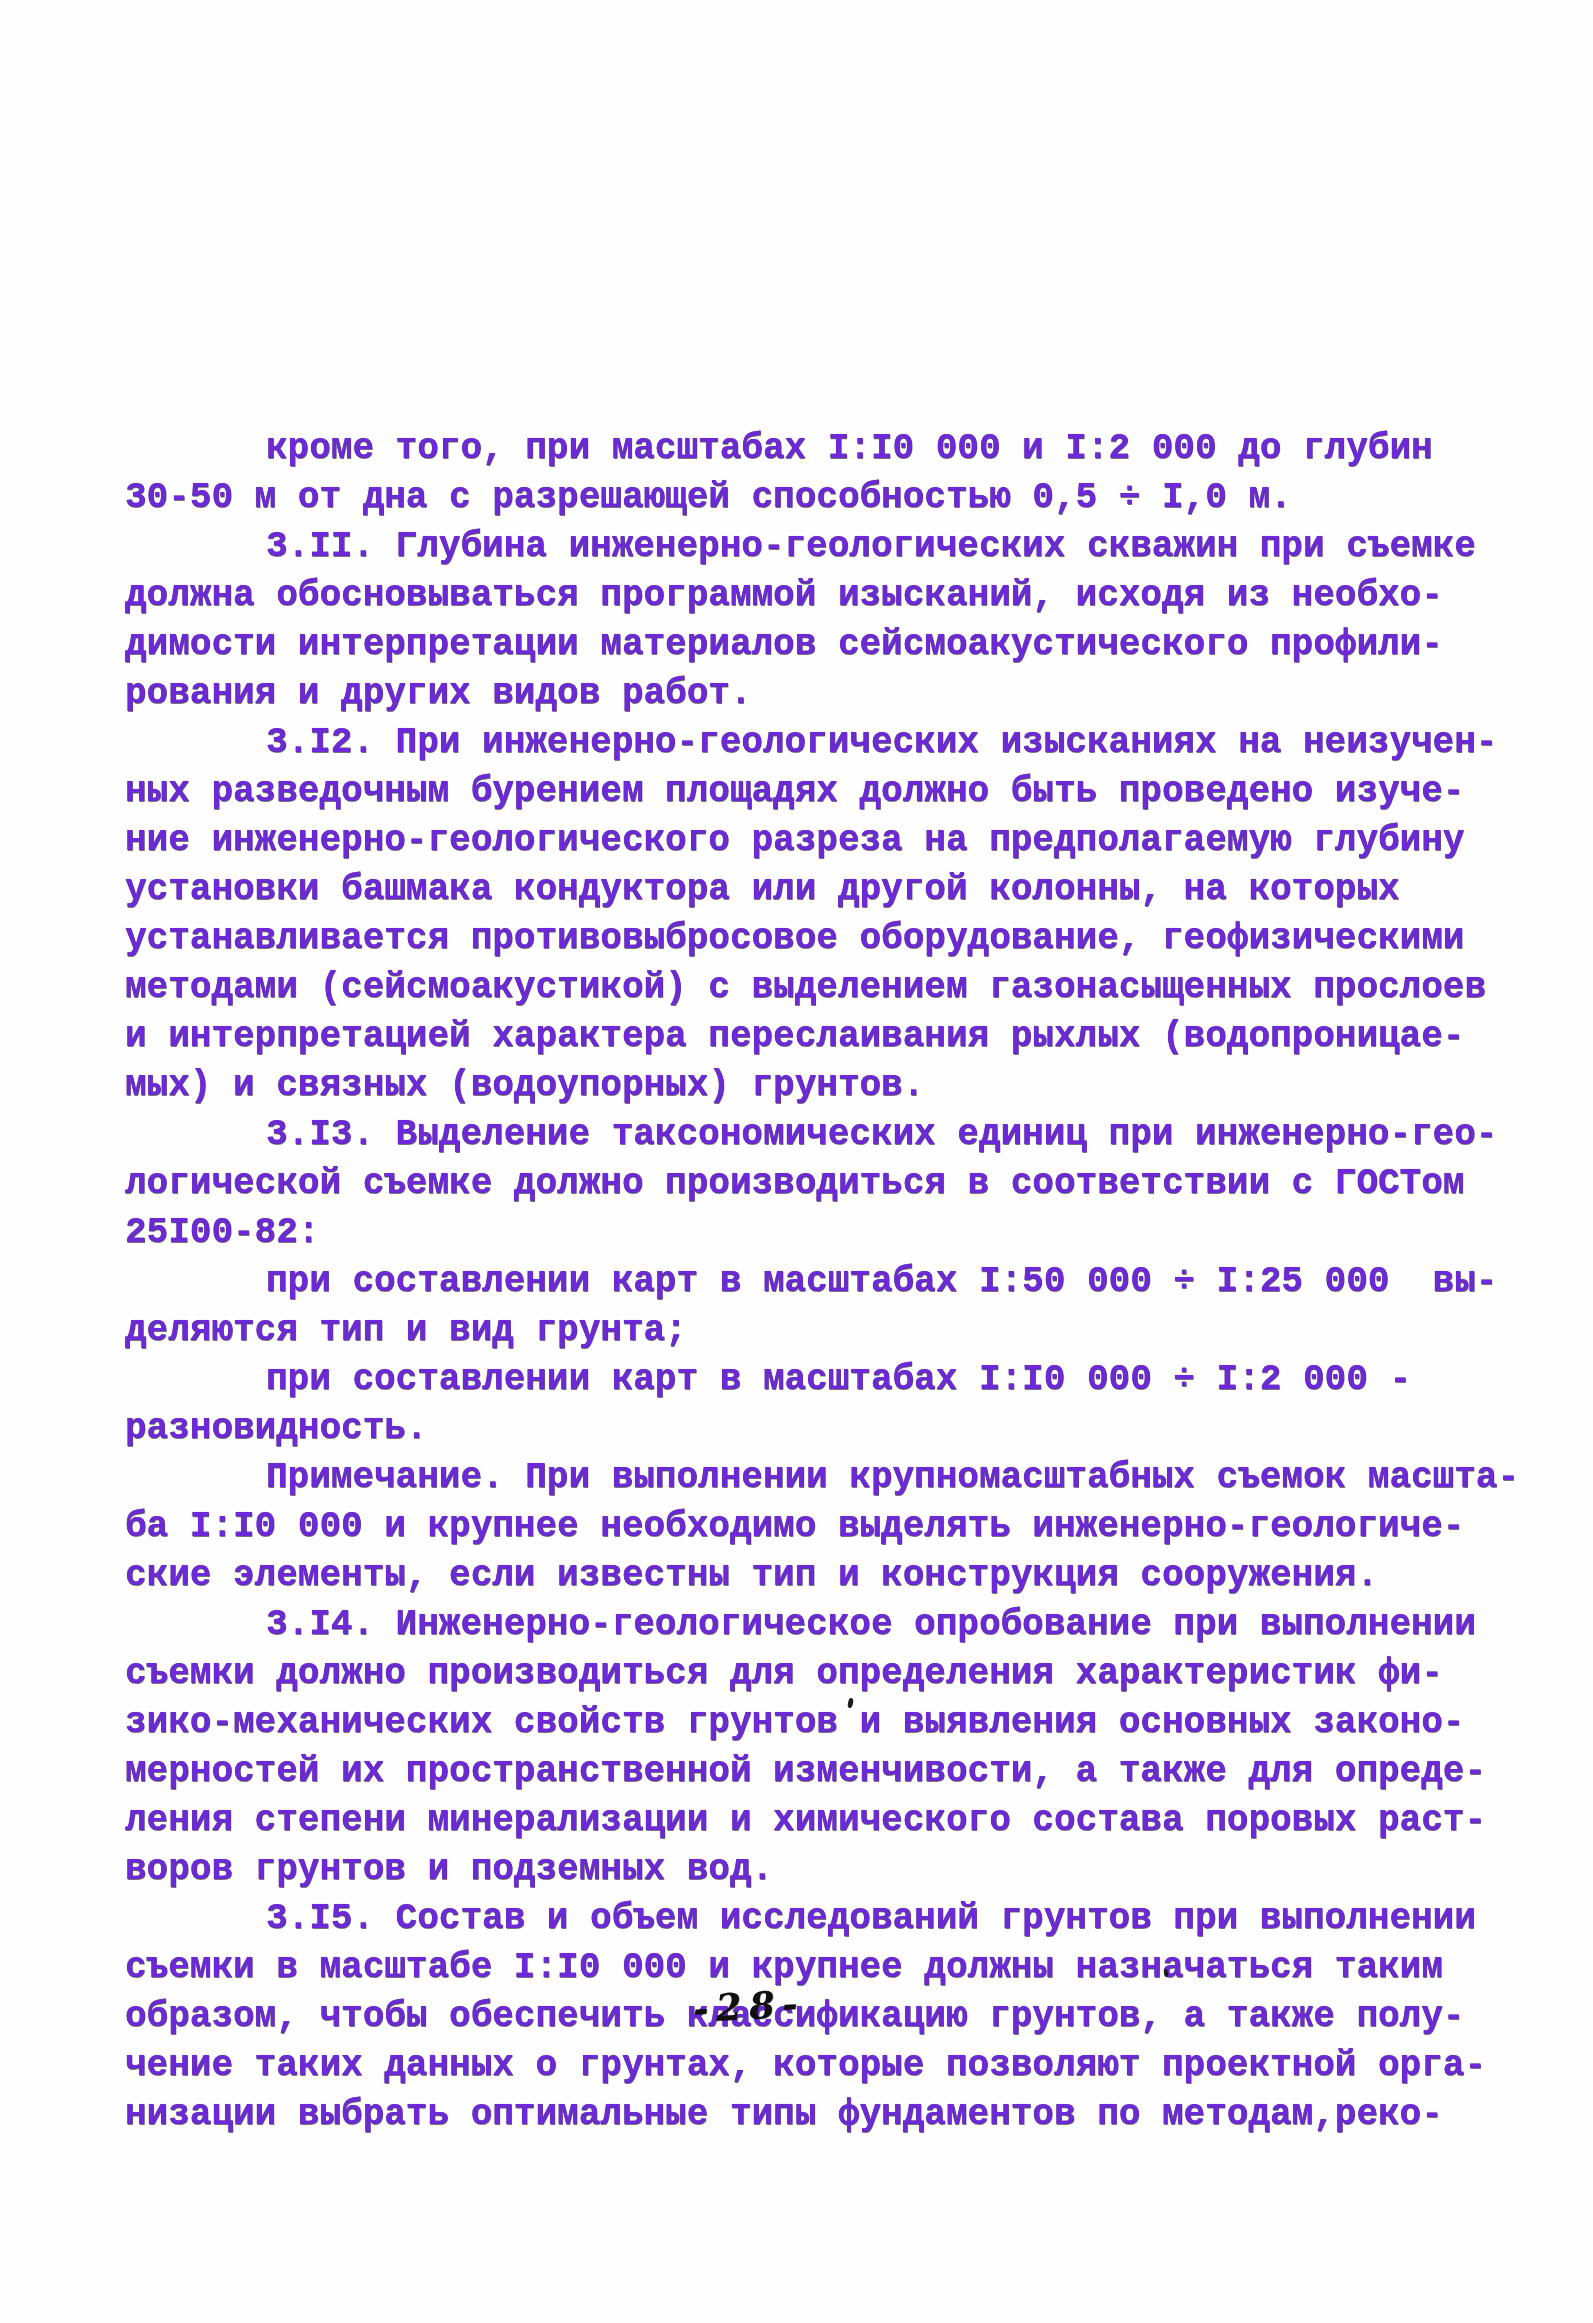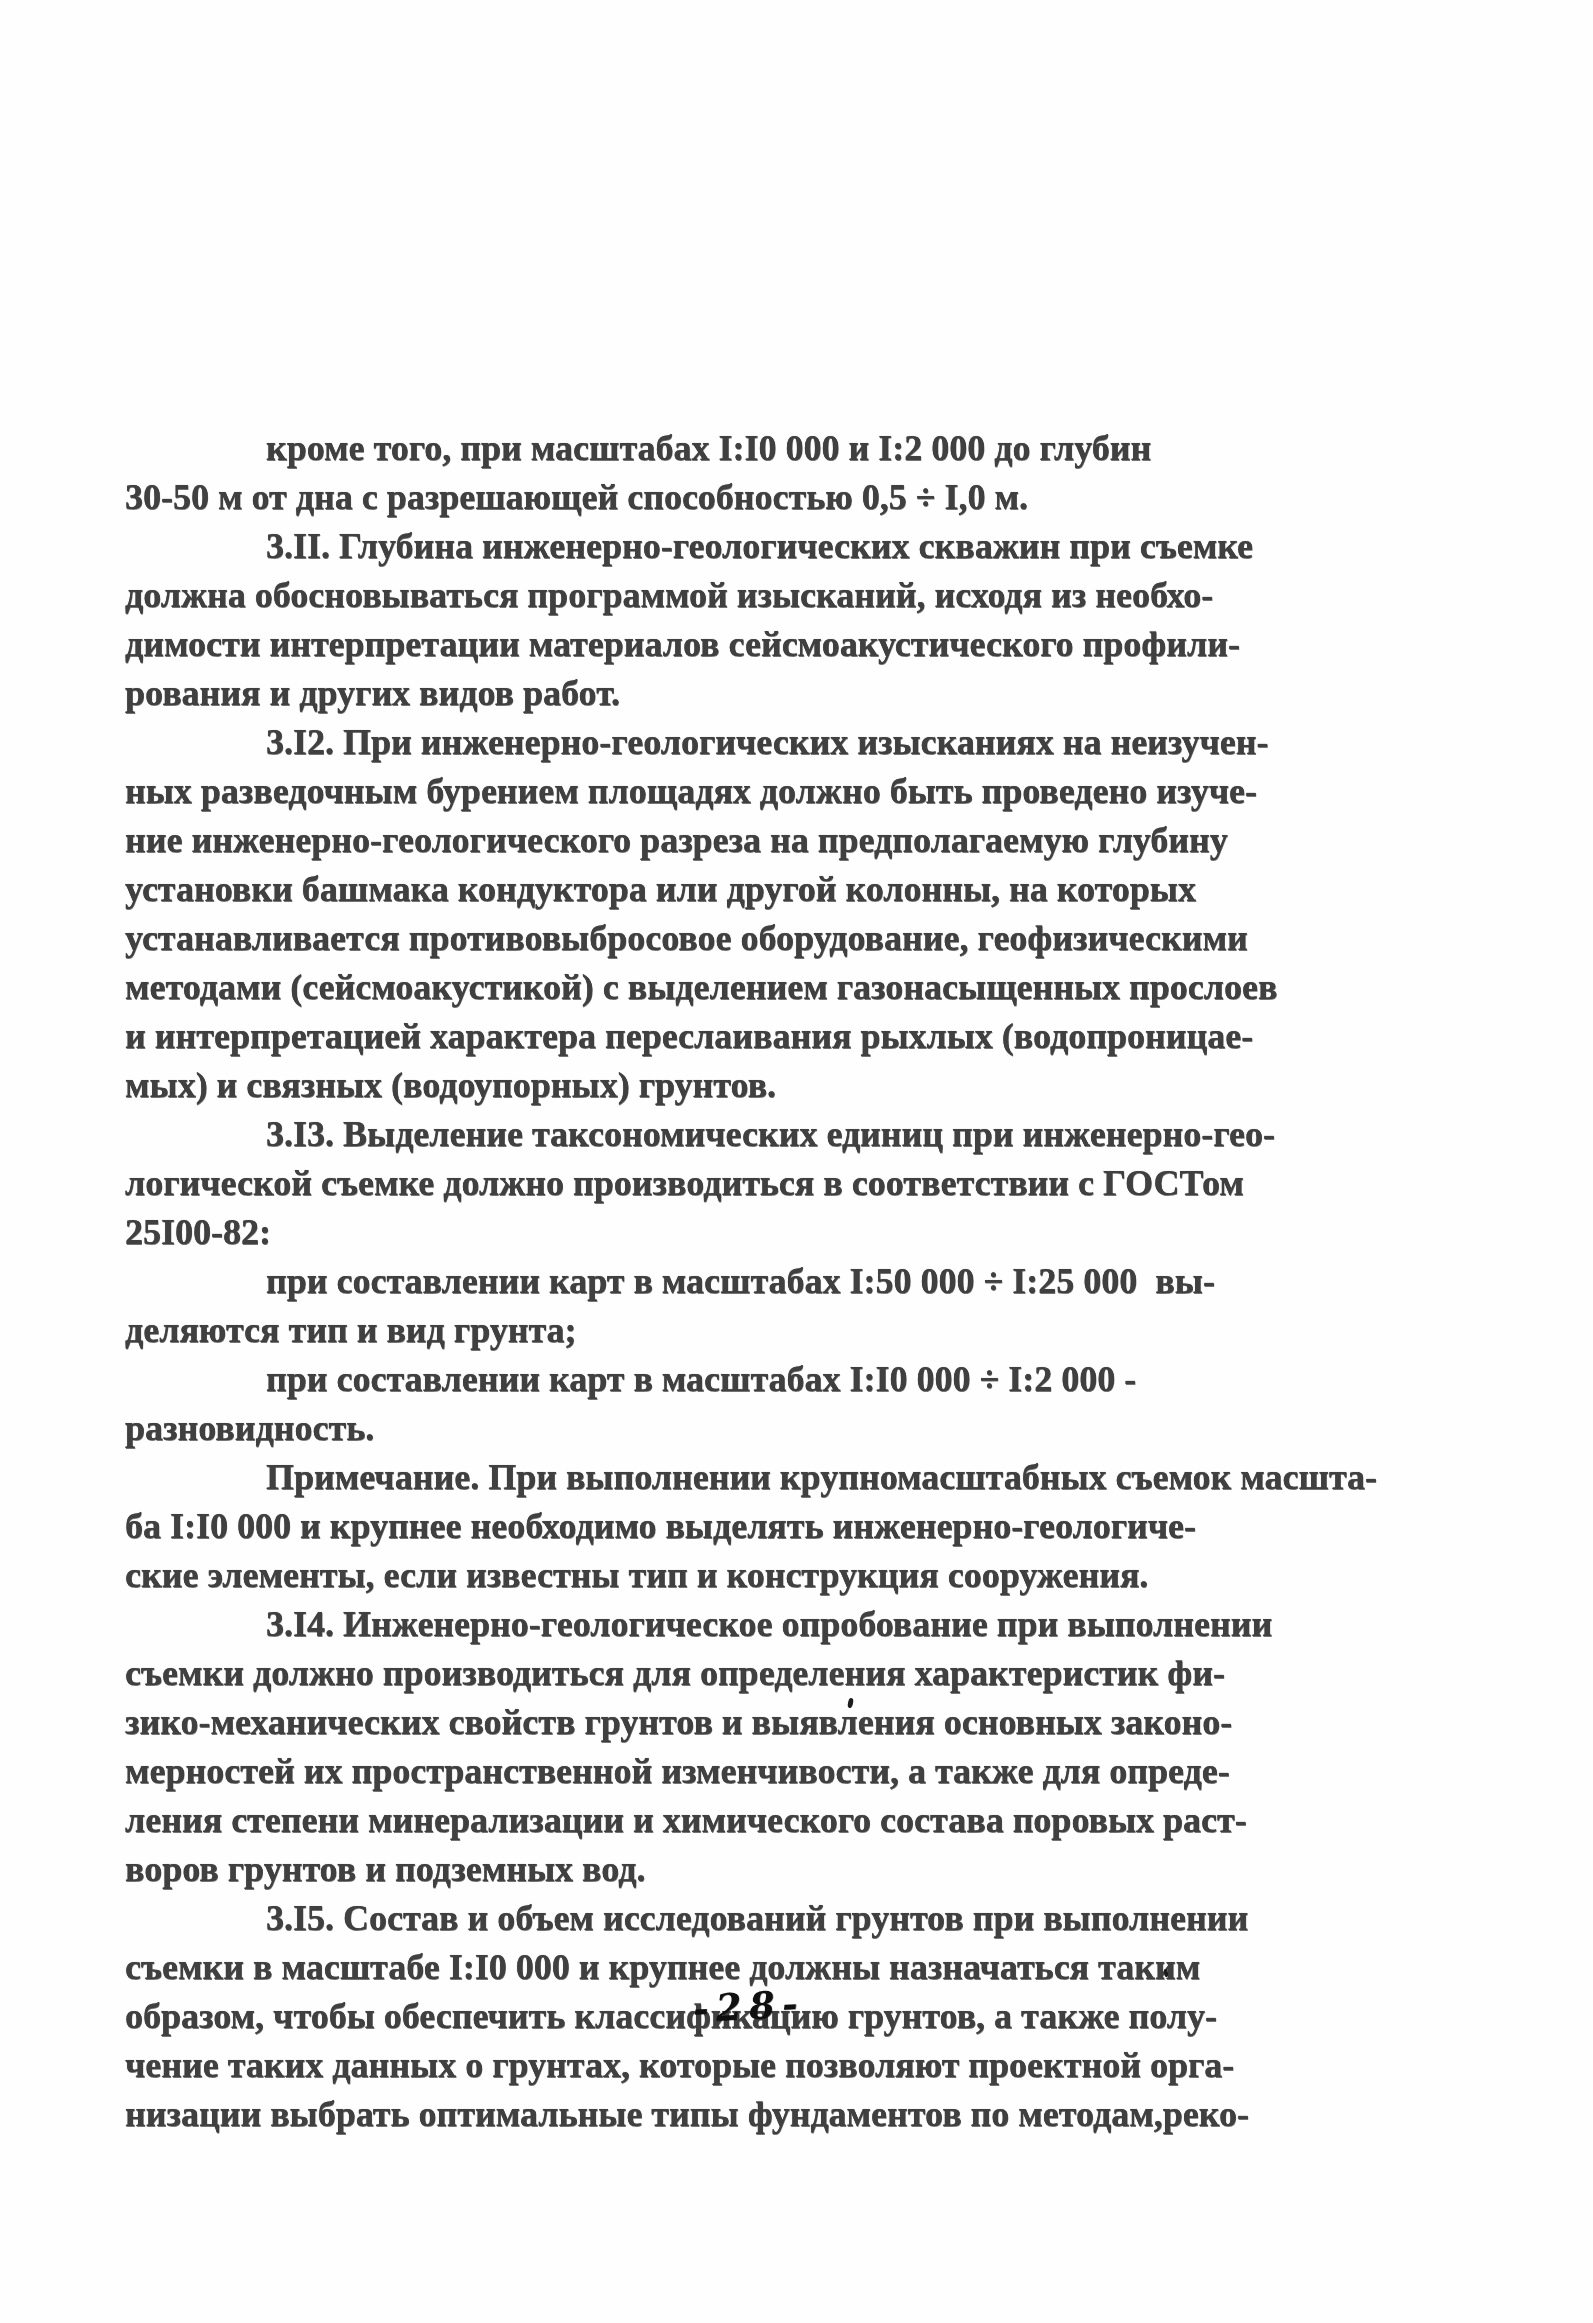--- a/index.html
+++ b/index.html
@@ -17,25 +17,25 @@
   .scan-page {
     position: absolute;
     inset: 0;
     background: #fefefe;
   }
   .text-block {
     position: absolute;
     left: 125px;
     top: 277px;
     width: 1377px;
-    font-family: Liberation Serif, serif;
+    font-family: Liberation Mono, monospace;
     font-size: 36px;
     font-weight: bold;
     line-height: 49px;
-    color: #404040;
+    color: #6d28d9;
     letter-spacing: 0px;
     white-space: pre;
     text-shadow: 0.5px 0.5px 0 rgba(10,10,10,0.55), 0 0 0.7px rgba(0,0,0,0.65);
   }
   .text-block .line {
     height: 49px;
   }
   .text-block .line.indent {
     padding-left: 141px;
   }

